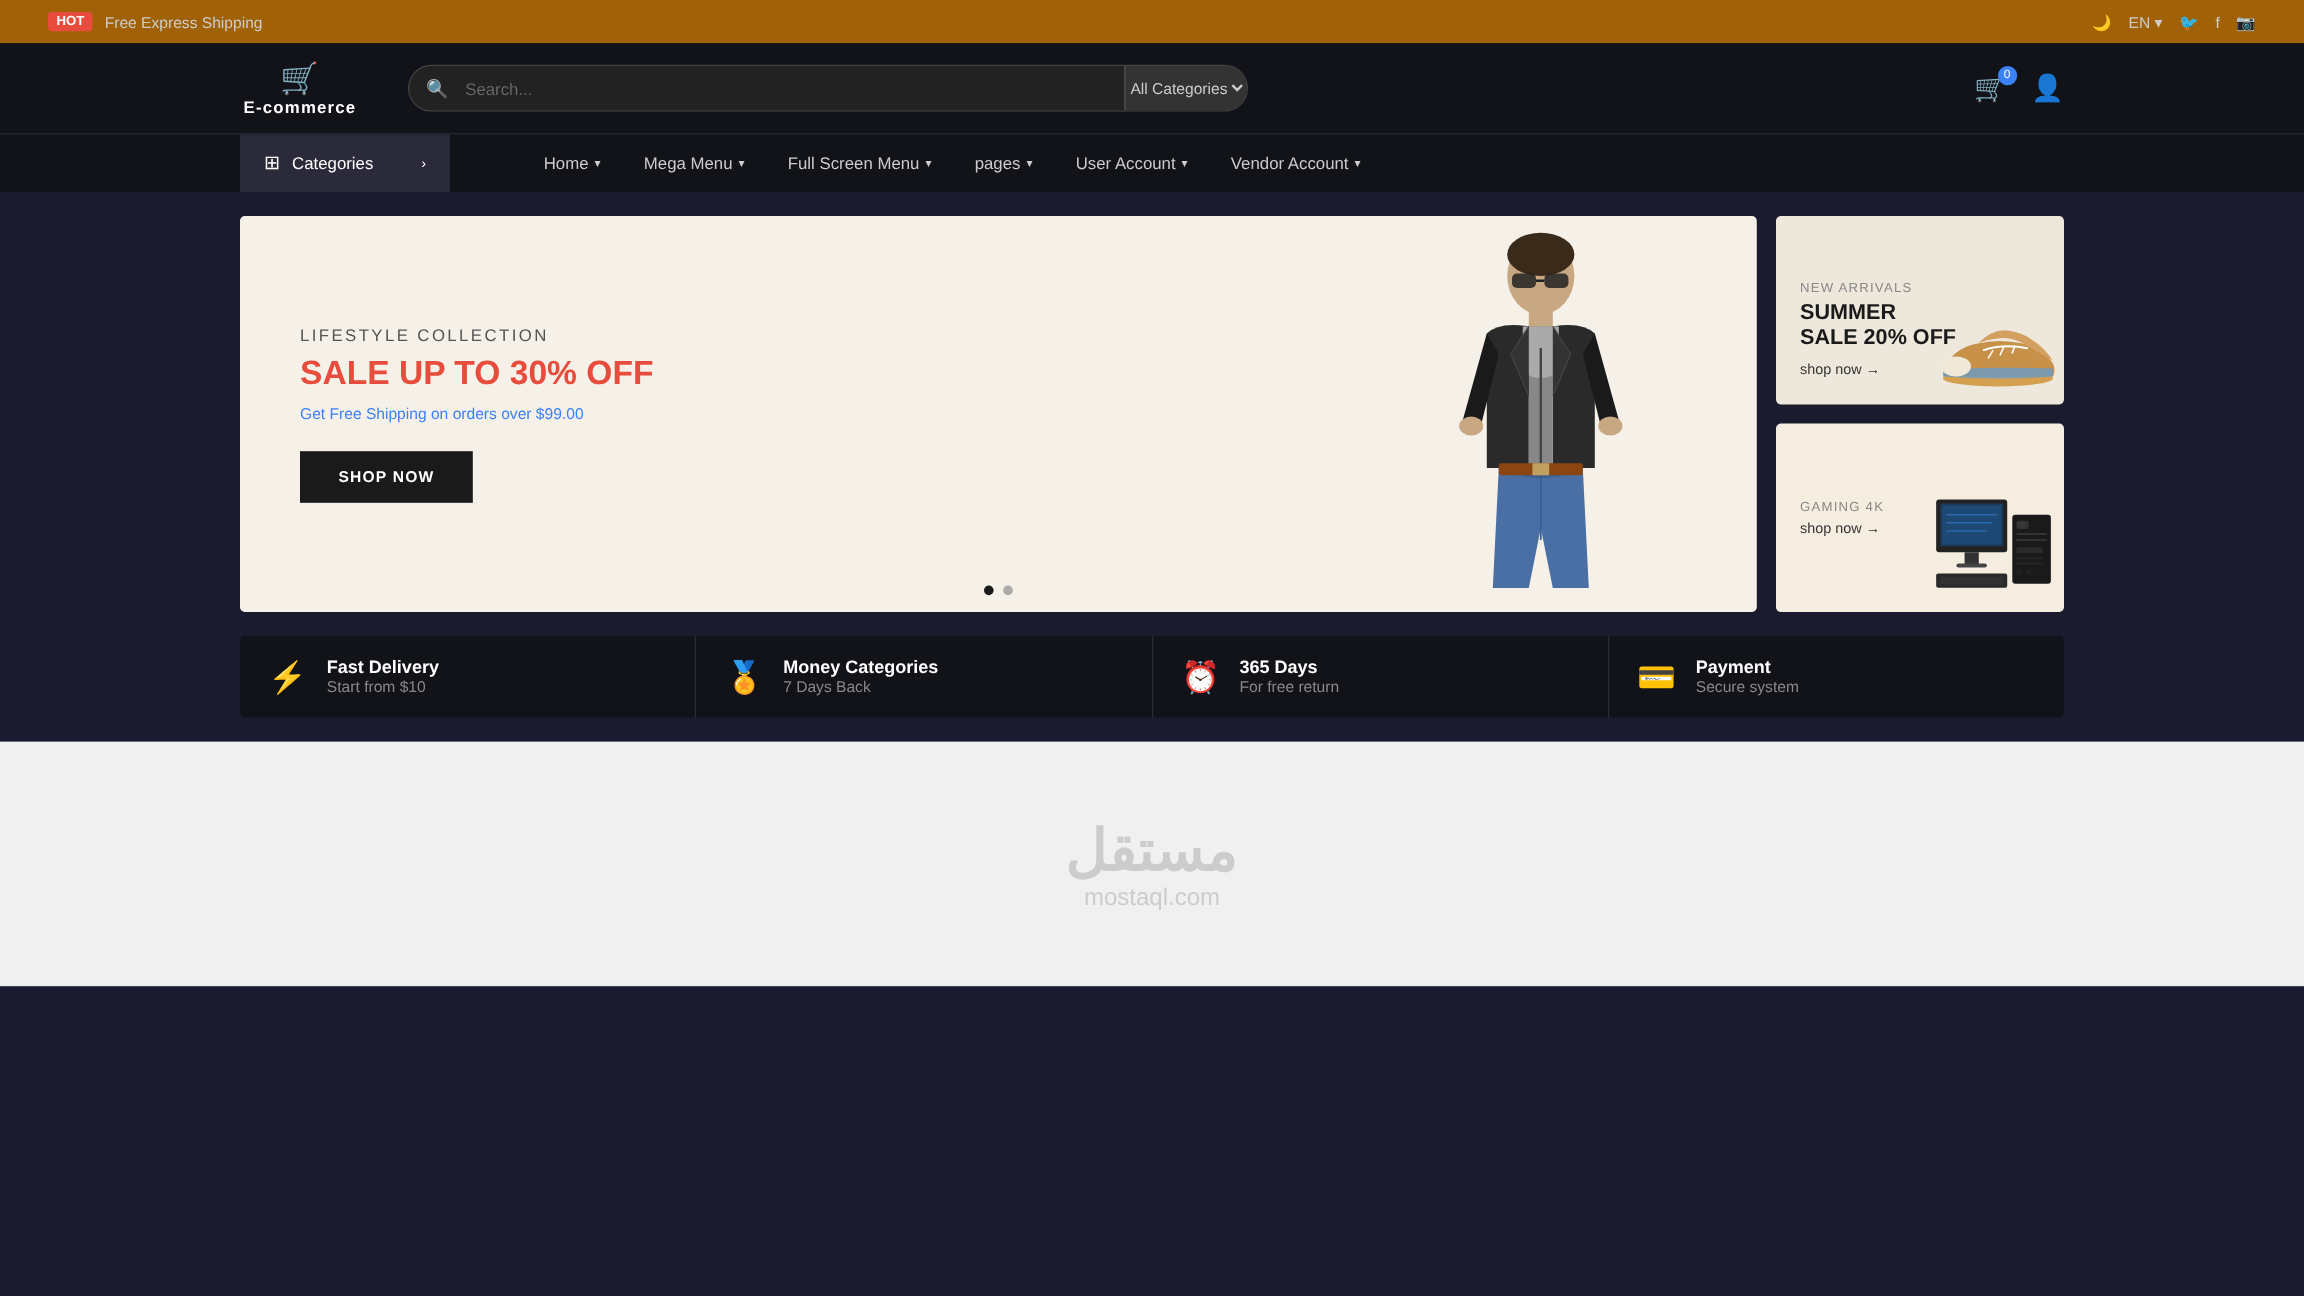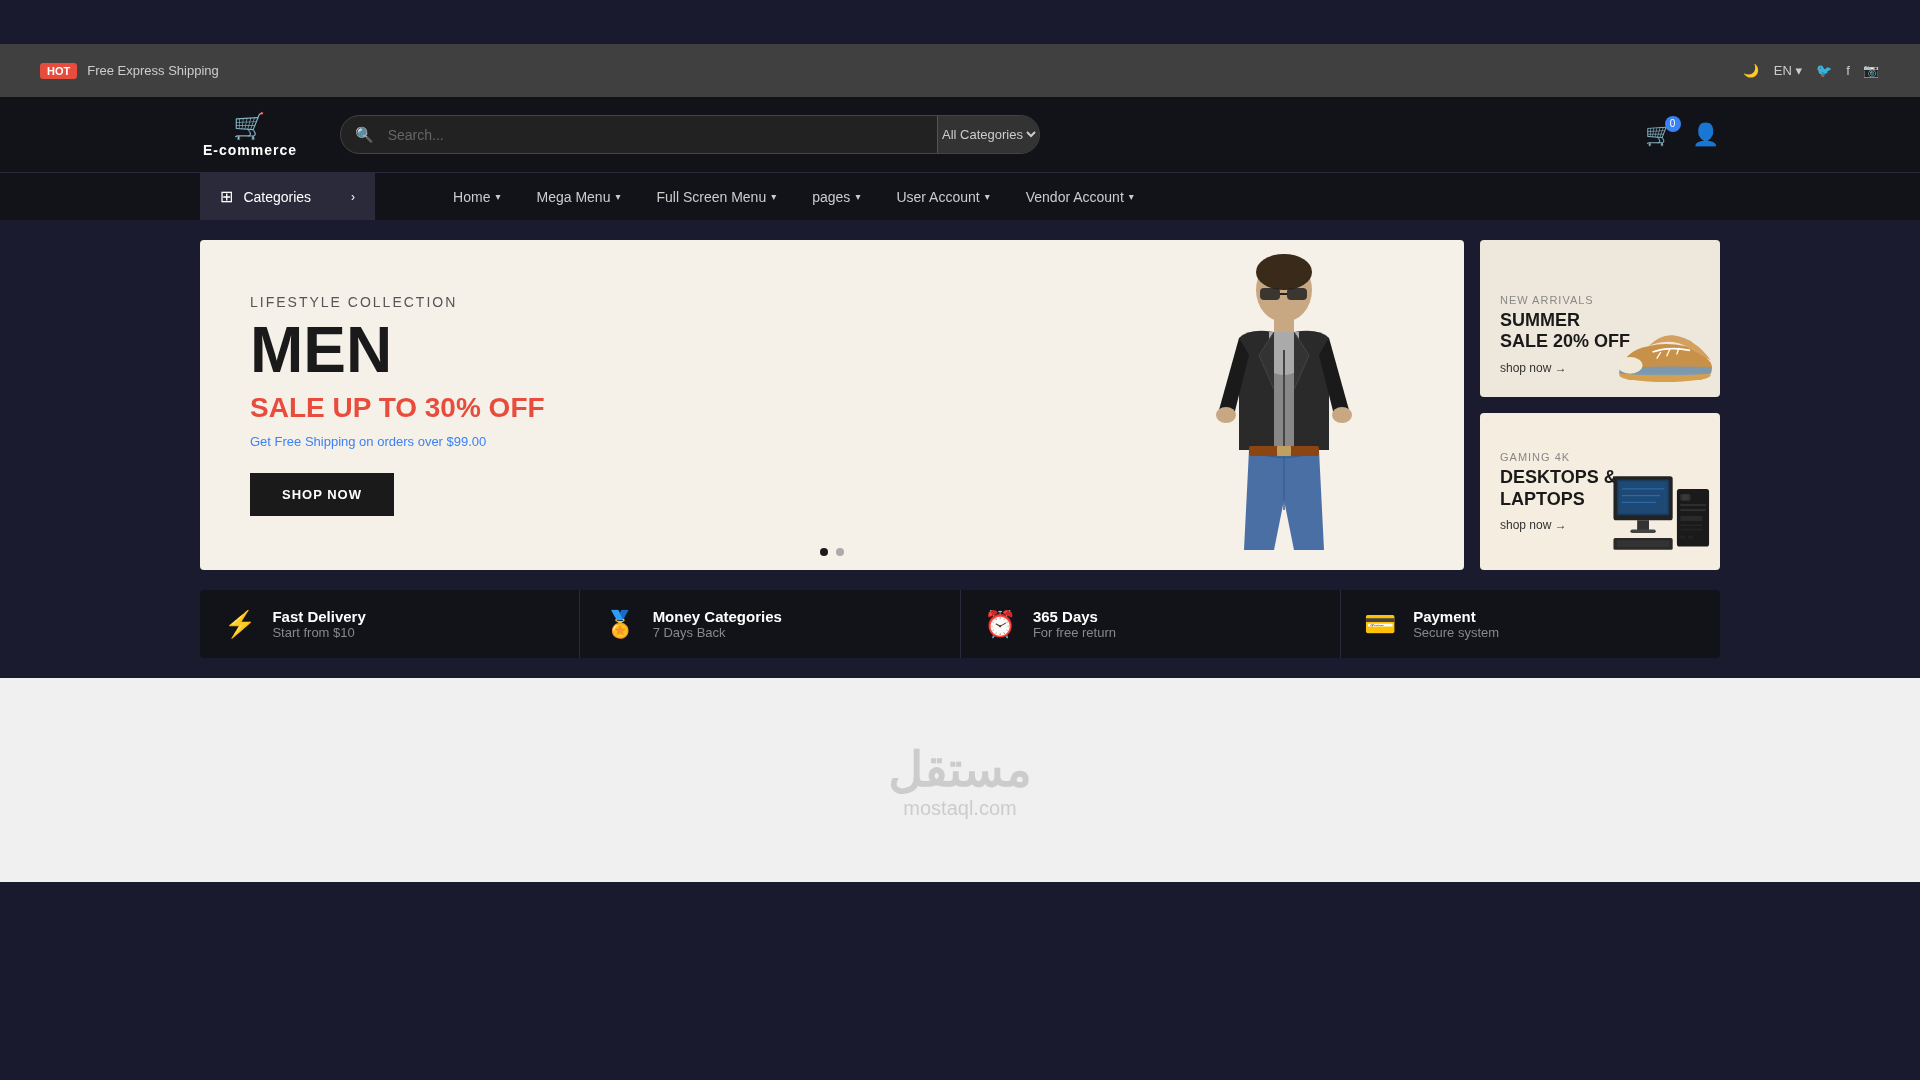--- a/index.html
+++ b/index.html
@@ -1,26 +1,25 @@
 <!DOCTYPE html>
 <html><head>
   <meta charset="utf-8">
   <style>
     * { margin: 0; padding: 0; box-sizing: border-box; }
     body { font-family: Arial, sans-serif; background: #1a1a2e; min-width: 1920px; }
 
     
     .top-bar {
-      background: #404040;
+      background: #a16207;
       padding: 8px 40px;
       display: flex;
       align-items: center;
       justify-content: space-between;
-      height: 53px;
-      margin-top: 44px;
+      height: 36px;
     }
     .top-bar-left { display: flex; align-items: center; gap: 10px; }
     .hot-badge {
       background: #e74c3c;
       color: white;
       font-size: 11px;
       font-weight: bold;
       padding: 2px 7px;
       border-radius: 3px;
     }
@@ -323,21 +322,20 @@
     </a>
   </div>
 </div>
 
 <div class="main-content">
   <div class="hero-section">
 
     <div class="hero-slider">
       <div class="hero-text">
         <div class="hero-subtitle">LIFESTYLE COLLECTION</div>
-        <div class="hero-title">MEN</div>
         <div class="hero-sale">
           <span>SALE UP TO </span><span style="color:#e74c3c">30% OFF</span>
         </div>
         <div class="hero-shipping">Get Free Shipping on orders over $99.00</div>
         <button class="shop-now-btn">SHOP NOW</button>
       </div>
 
       <div class="hero-model">
         <svg width="200" height="320" viewBox="0 0 200 320" xmlns="http://www.w3.org/2000/svg">
 
@@ -409,22 +407,20 @@
 
             <path d="M5 63 Q20 58 115 60 L115 68 Q60 72 5 68 Z" fill="#5b9bd5" opacity="0.7"></path>
 
             <ellipse cx="18" cy="58" rx="15" ry="10" fill="#f0e8d8"></ellipse>
           </svg>
         </div>
       </div>
 
       <div class="side-banner" style="background:#f5ede0;">
         <div class="banner-sub">GAMING 4K</div>
-        <div class="banner-title" style="white-space:pre-line">DESKTOPS &amp;
-LAPTOPS</div>
         <a class="banner-link">shop now →</a>
         <div class="banner-computer">
           <svg viewBox="0 0 130 100" xmlns="http://www.w3.org/2000/svg">
 
             <rect x="10" y="5" width="70" height="52" rx="3" fill="#222"></rect>
             <rect x="14" y="9" width="62" height="42" rx="1" fill="#1a3a5c"></rect>
 
             <rect x="38" y="57" width="14" height="12" fill="#333"></rect>
             <rect x="30" y="68" width="30" height="4" rx="2" fill="#444"></rect>
 

